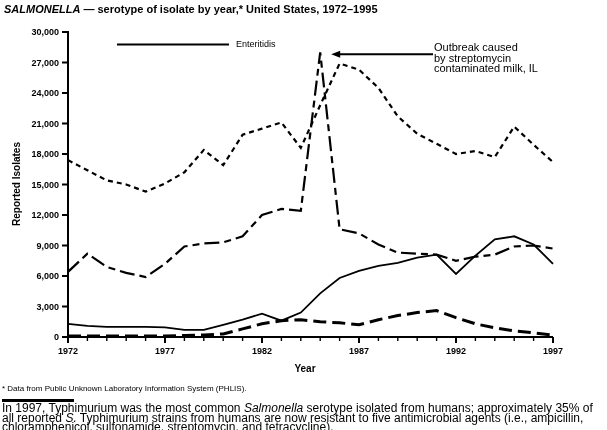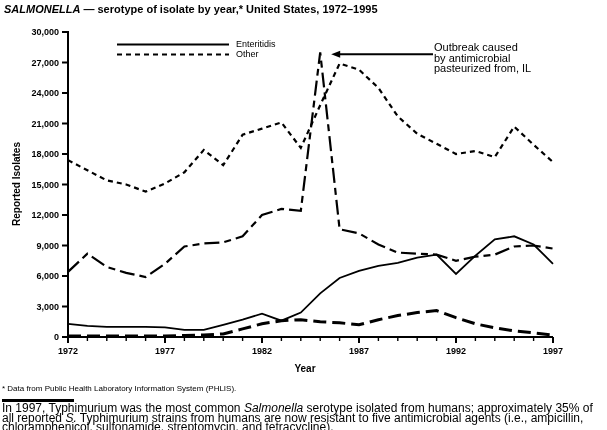--- a/index.html
+++ b/index.html
@@ -101,29 +101,23 @@
     <polygon points="331.20000000000005,54.366666666666674 340.20000000000005,50.866666666666674 340.20000000000005,57.866666666666674" fill="#000"></polygon>
   </svg>
 
 <div class="legend">
   <div class="legend-row">
     <svg class="legend-sample">
         <line class="ls ls-solid" x1="0" y1="4.5" x2="112" y2="4.5"></line>
       </svg>
     <span class="legend-label">Enteritidis</span>
   </div>
-  <div class="legend-row">
-    <svg class="legend-sample">
-        <line class="ls ls-short" x1="0" y1="4.5" x2="112" y2="4.5"></line>
-      </svg>
-    <span class="legend-label">Other</span>
-  </div>
 </div>
 
 <div class="annotation">
   <div>Outbreak caused</div>
-  <div>by antimicrobial</div>
-  <div>pasteurized from, IL</div>
+  <div>by streptomycin</div>
+  <div>contaminated milk, IL</div>
 </div>
 
-<div class="fn1">* Data from Public Health Laboratory Information System (PHLIS).</div>
+<div class="fn1">* Data from Public Unknown Laboratory Information System (PHLIS).</div>
 <div class="fn-divider"></div>
 <div class="fn2"><span>In 1997, Typhimurium was the most common </span><i>Salmonella</i><span> serotype isolated from humans; approximately 35% of all reported </span><i>S.</i><span> Typhimurium strains from humans are now resistant to five antimicrobial agents (i.e., ampicillin, chloramphenicol, sulfonamide, streptomycin, and tetracycline).</span></div>
 
 </body></html>

